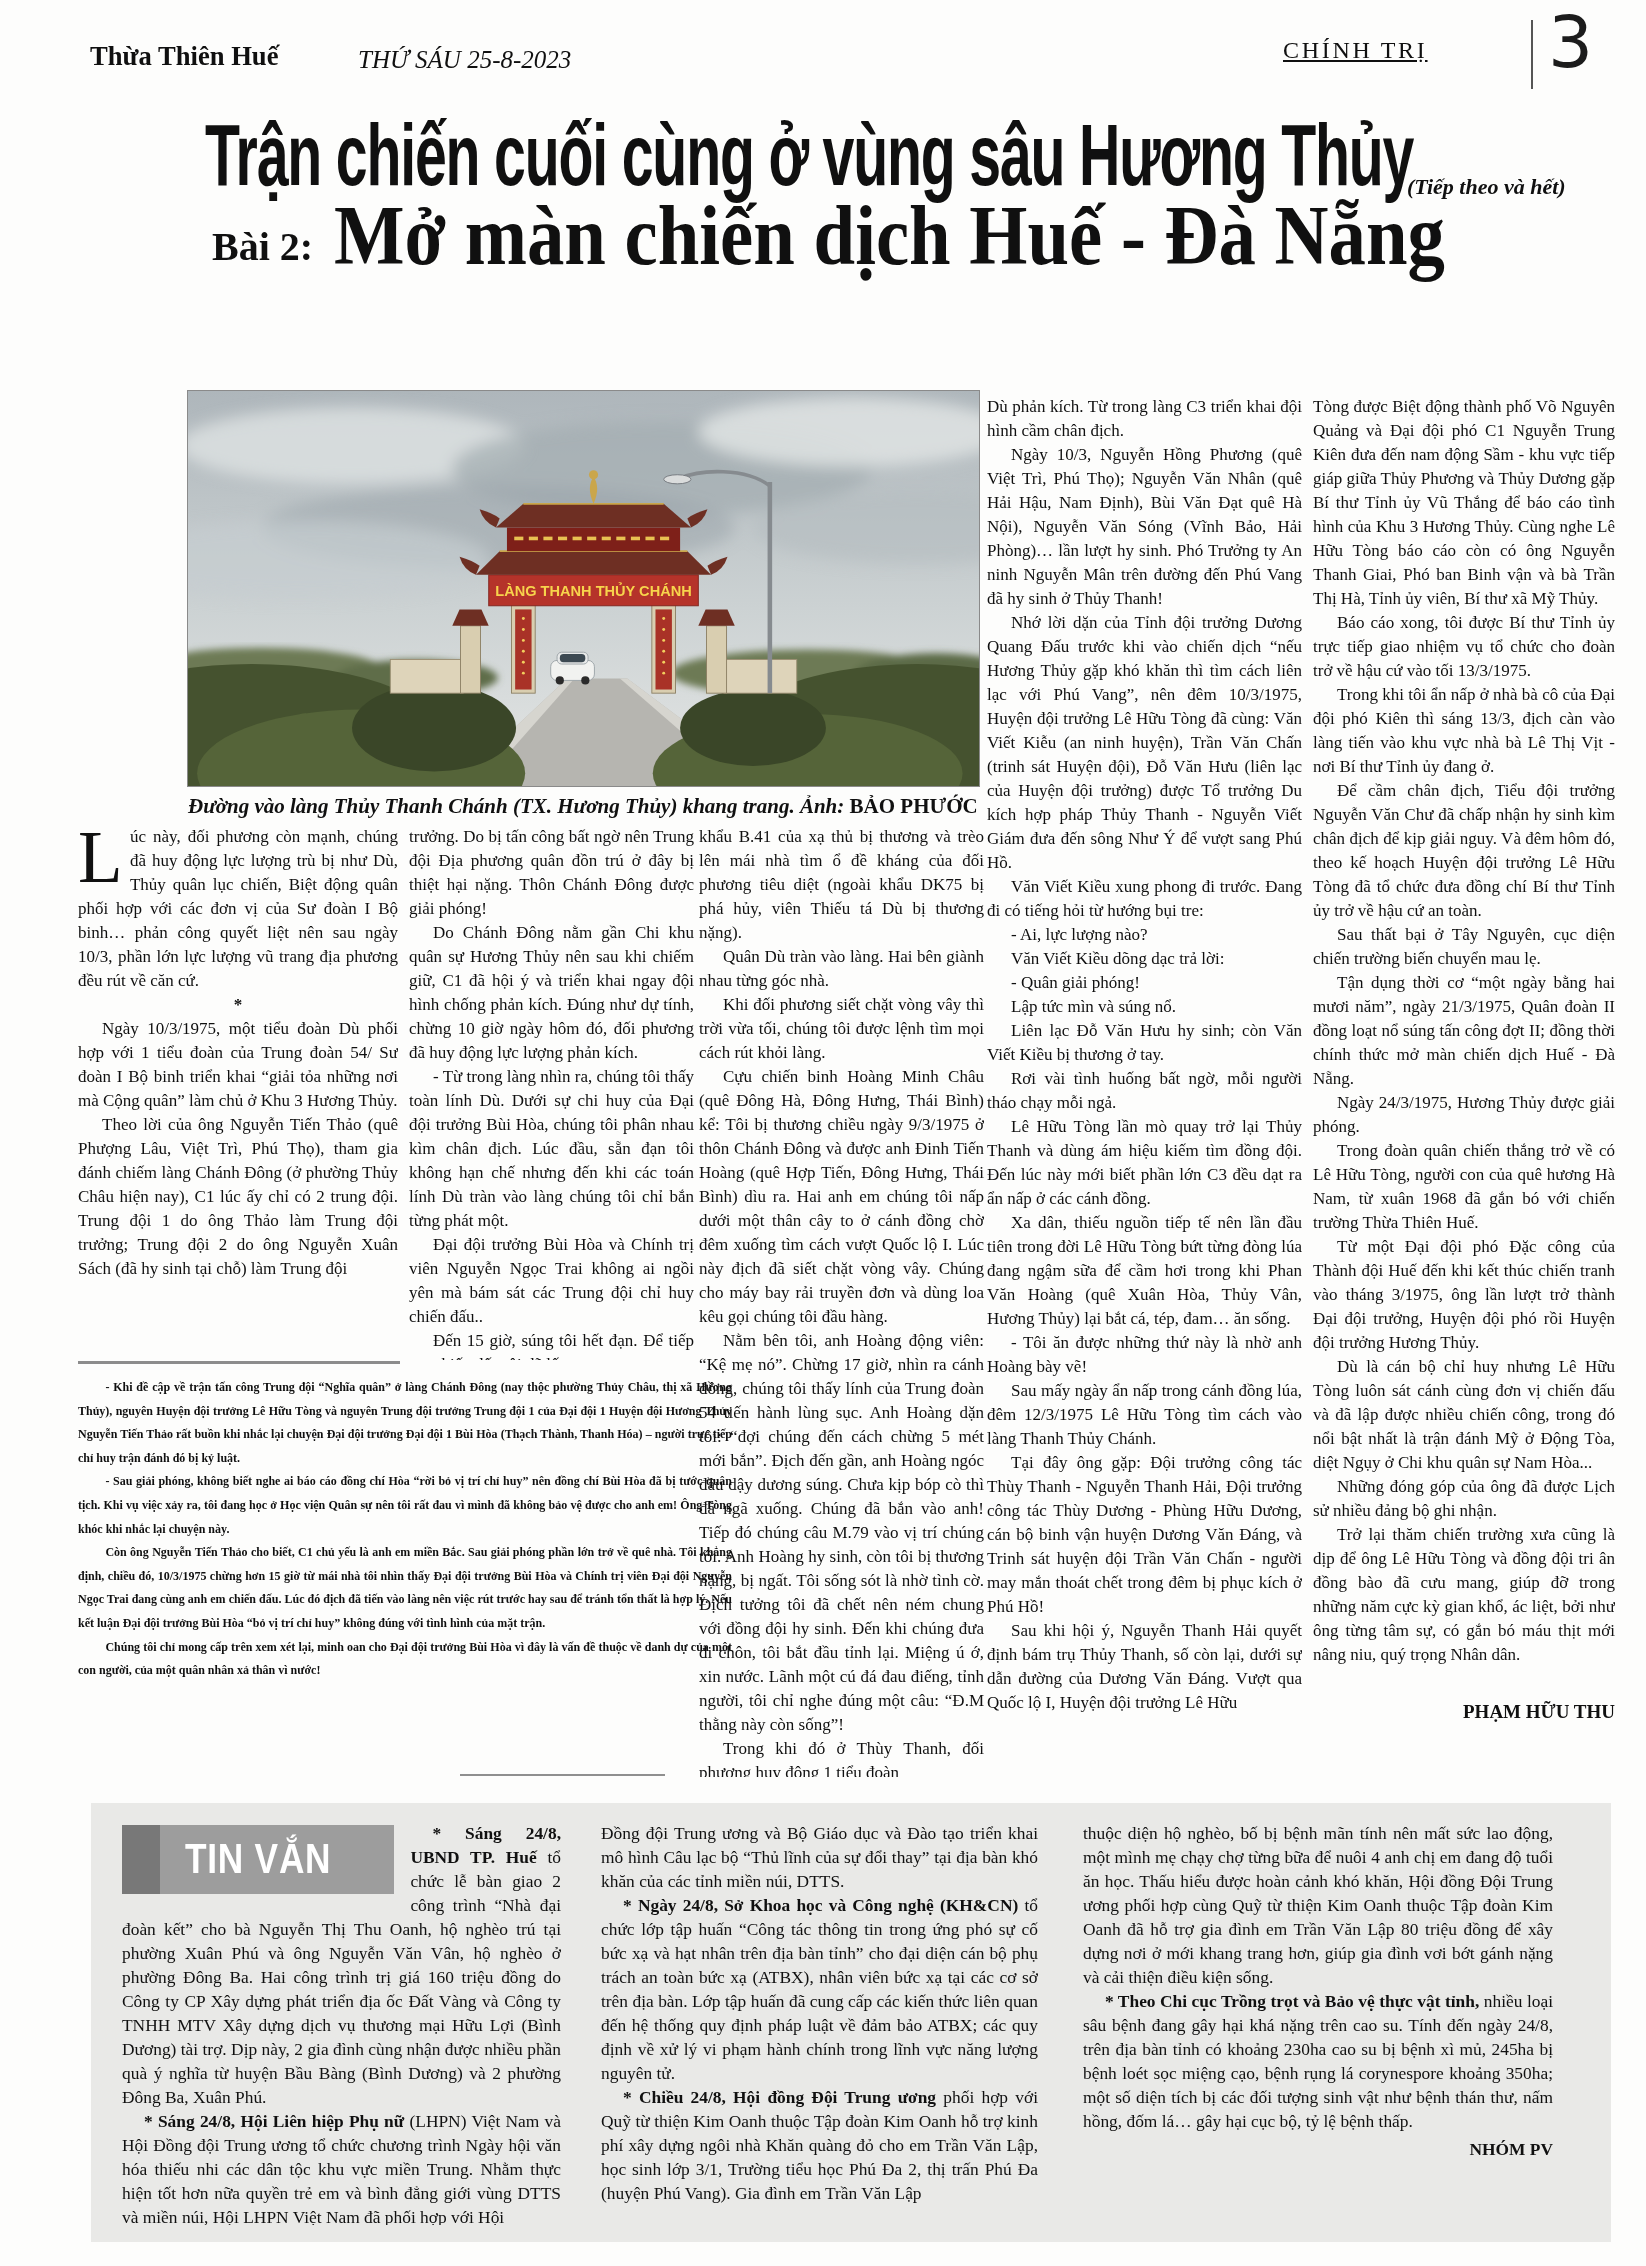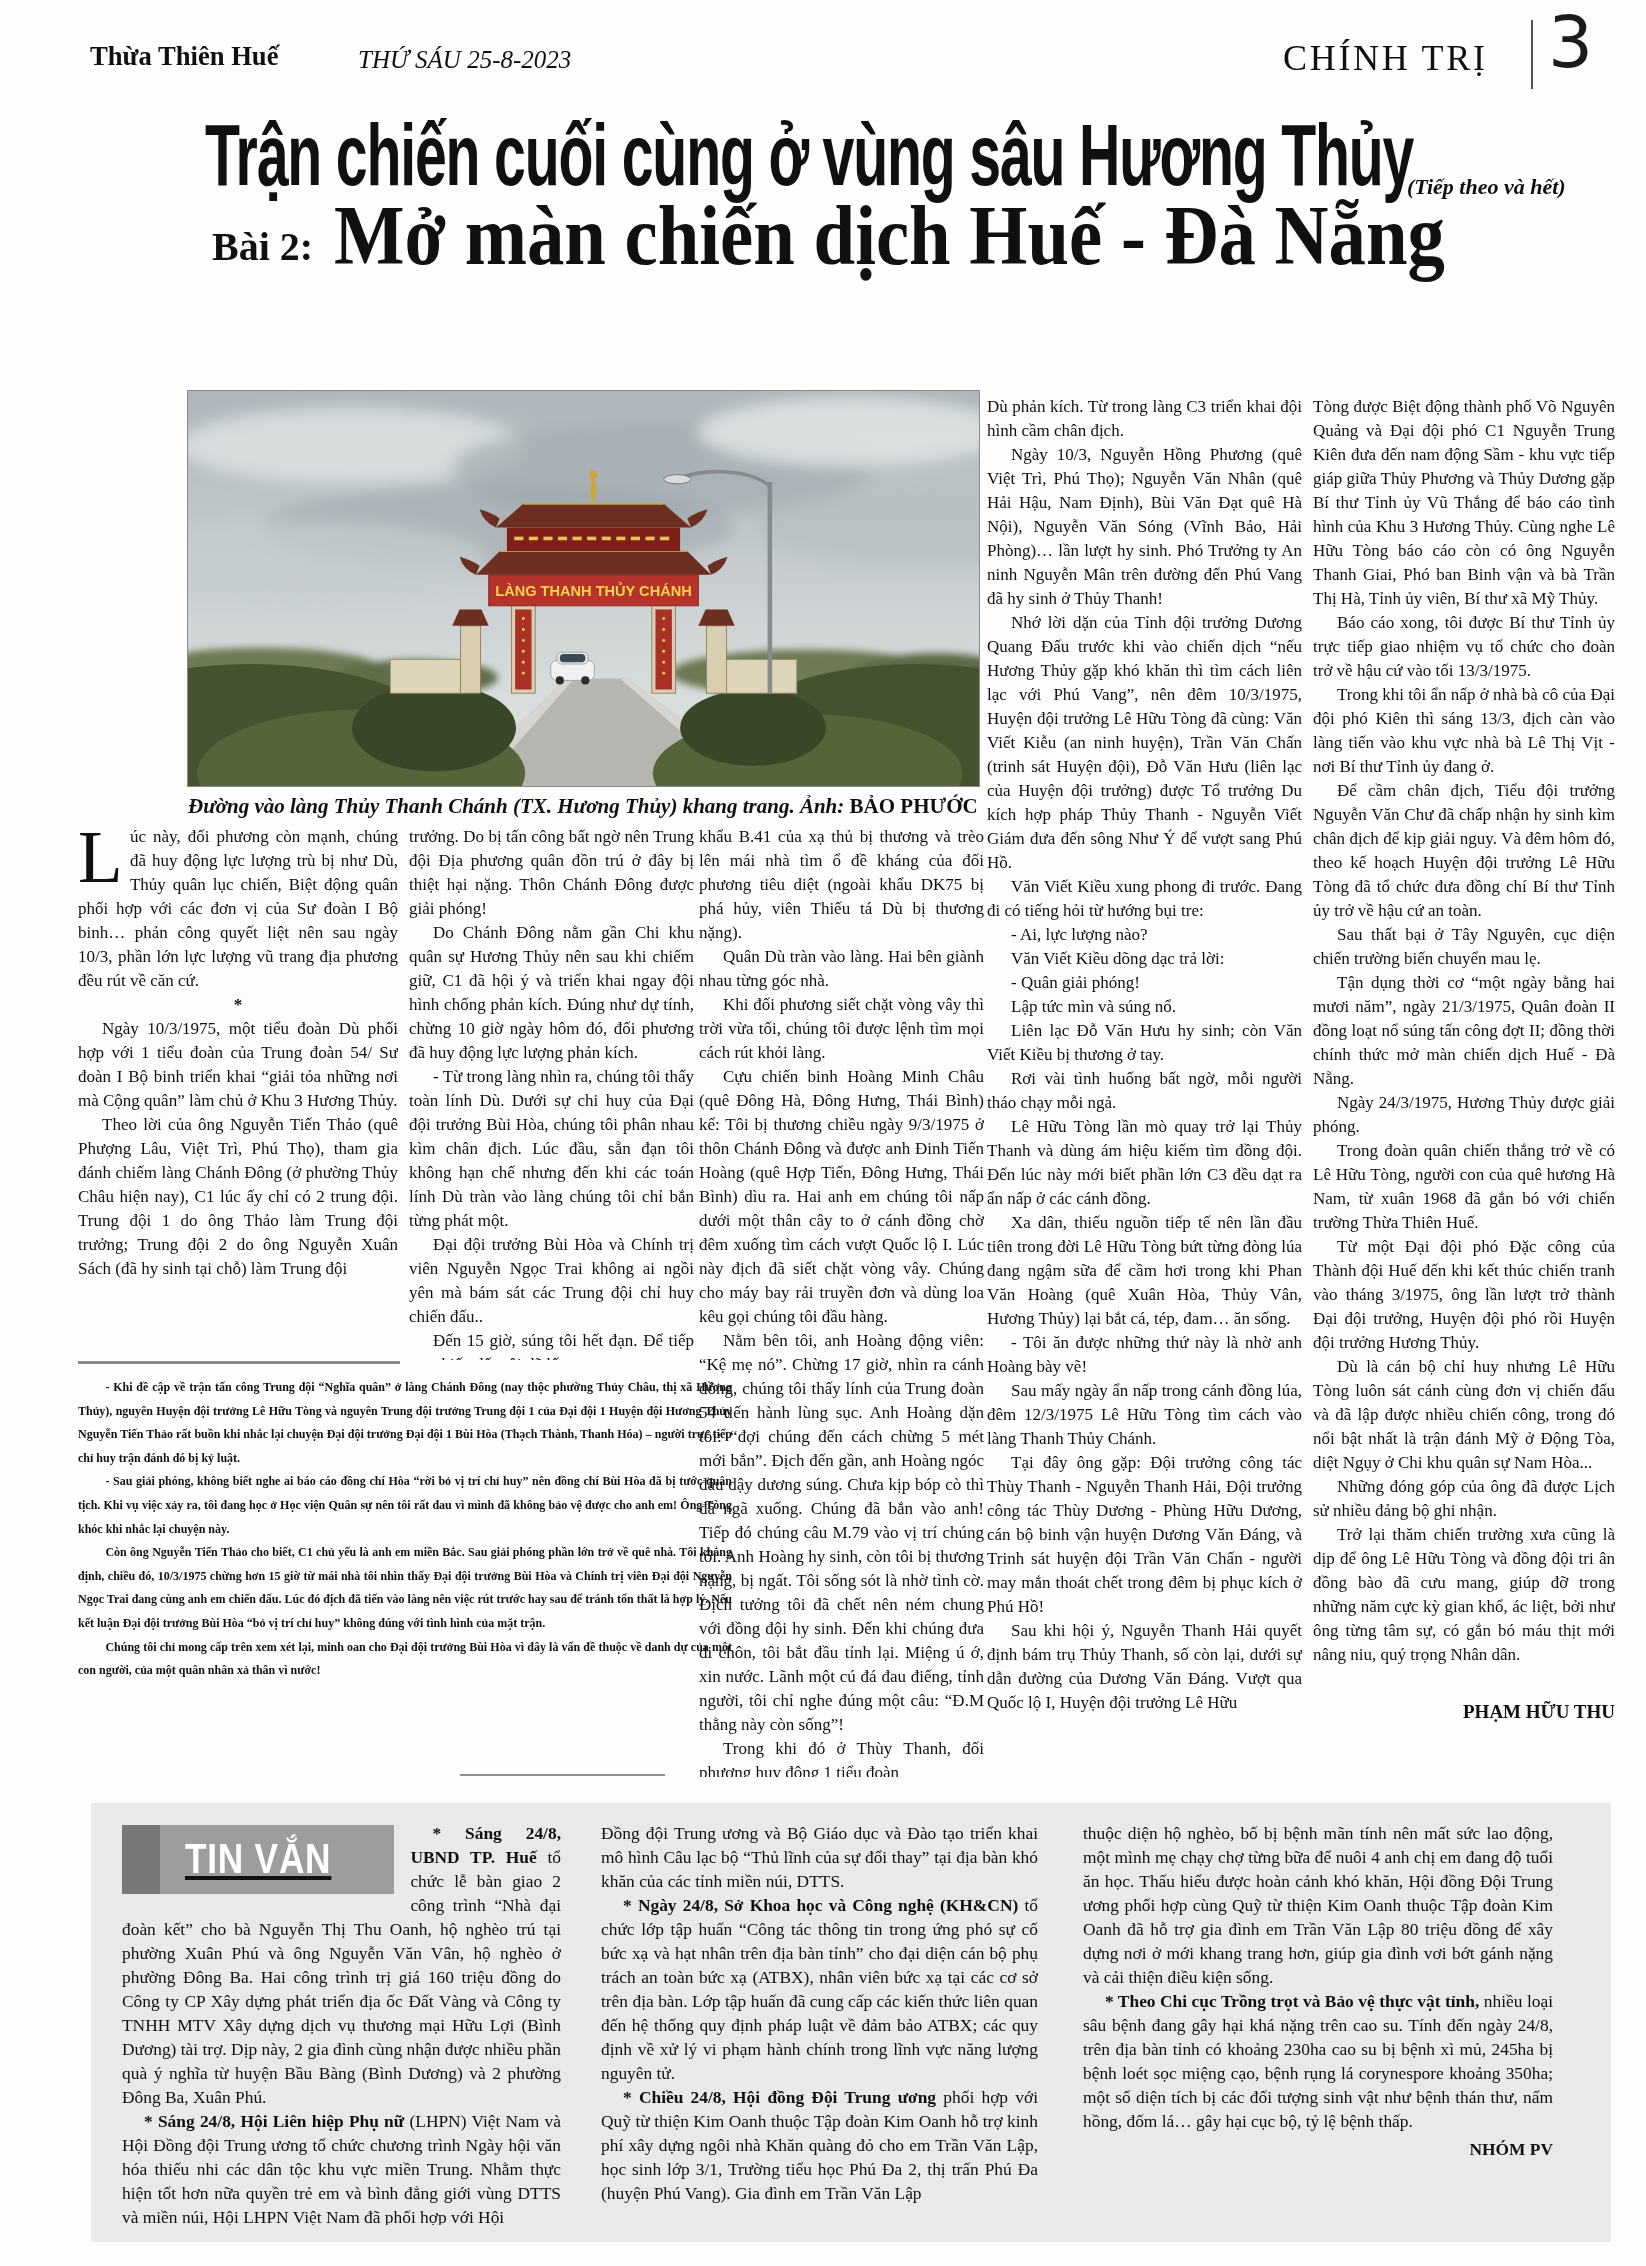--- a/index.html
+++ b/index.html
@@ -2,21 +2,21 @@
 <html lang="vi" style="font-size:14.6px"><head>
 <meta charset="utf-8">
 <style>
   html,body{margin:0;padding:0;background:#888;}
   #page{position:relative;width:1647px;height:2267px;background:#fdfdfc;margin:0 auto;
         font-family:"Liberation Serif",serif;color:#101010;overflow:hidden;}
   .abs{position:absolute;}
   
   #masthead{left:90px;top:40px;font-weight:bold;font-size:28px;transform:scaleX(.95);transform-origin:0 0;white-space:nowrap;}
   #issue-date{left:358px;top:46px;font-size:25px;white-space:nowrap;font-style:italic;}
-  #section-title{left:1283px;top:37px;font-size:36px;letter-spacing:2.7px;white-space:nowrap;}
+  #section-title{left:1283px;top:37px;font-size:24px;letter-spacing:2.7px;white-space:nowrap;text-decoration:underline;}
   #section-divider{left:1531px;top:20px;width:1.8px;height:69px;background:#555;}
   #page-number{left:1548px;top:7.3px;font-family:"DejaVu Sans",sans-serif;font-size:71px;line-height:1;color:#1c1c1c;}
   
   #kicker{left:205px;top:111px;font-family:"Liberation Sans",sans-serif;font-weight:bold;font-size:88px;
           line-height:1;letter-spacing:-1.8px;transform:scaleX(.65);transform-origin:0 0;white-space:nowrap;}
   #kicker-note{left:1407px;top:174px;font-style:italic;font-weight:bold;font-size:22px;white-space:nowrap;}
   #series-label{left:212px;top:223px;font-weight:bold;font-size:40px;white-space:nowrap;}
   #article-title{left:334px;top:192px;font-weight:bold;font-size:84px;line-height:1.05;
           transform:scaleX(.89);transform-origin:0 0;white-space:nowrap;}
   
@@ -49,21 +49,21 @@
   .briefcol{position:absolute;top:18.3px;height:404px;font-size:17.4px;line-height:24px;text-align:justify;overflow:hidden;}
   #briefs-colA{left:31px;width:439px;}
   #briefs-colB{left:510px;width:437px;}
   #briefs-colC{left:992px;width:470px;}
   .briefcol p{margin:0;text-indent:22px;}
   .briefcol p.noind{text-indent:0;}
   .briefcol .bl{font-weight:bold;}
   .briefcol p.sig{text-align:right;font-weight:bold;text-indent:0;margin-top:3.7px;}
   #badge{float:left;width:272px;height:69px;margin:3.7px 16.4px 5.5px 0;
          background:linear-gradient(90deg,#787878 0,#787878 38px,#9d9d9d 38px);
-         display:flex;align-items:center;justify-content:center;text-decoration:underline;}
+         display:flex;align-items:center;justify-content:center;}
   #badge span{color:#fff;font-family:"Liberation Sans",sans-serif;font-weight:bold;font-size:42px;
          transform:scaleX(.84);letter-spacing:0.9px;}
 </style>
 </head>
 <body>
 
 <div id="page">
 
   <div class="abs" id="masthead">Thừa Thiên Huế</div>
   <div class="abs" id="issue-date">THỨ SÁU 25-8-2023</div>

